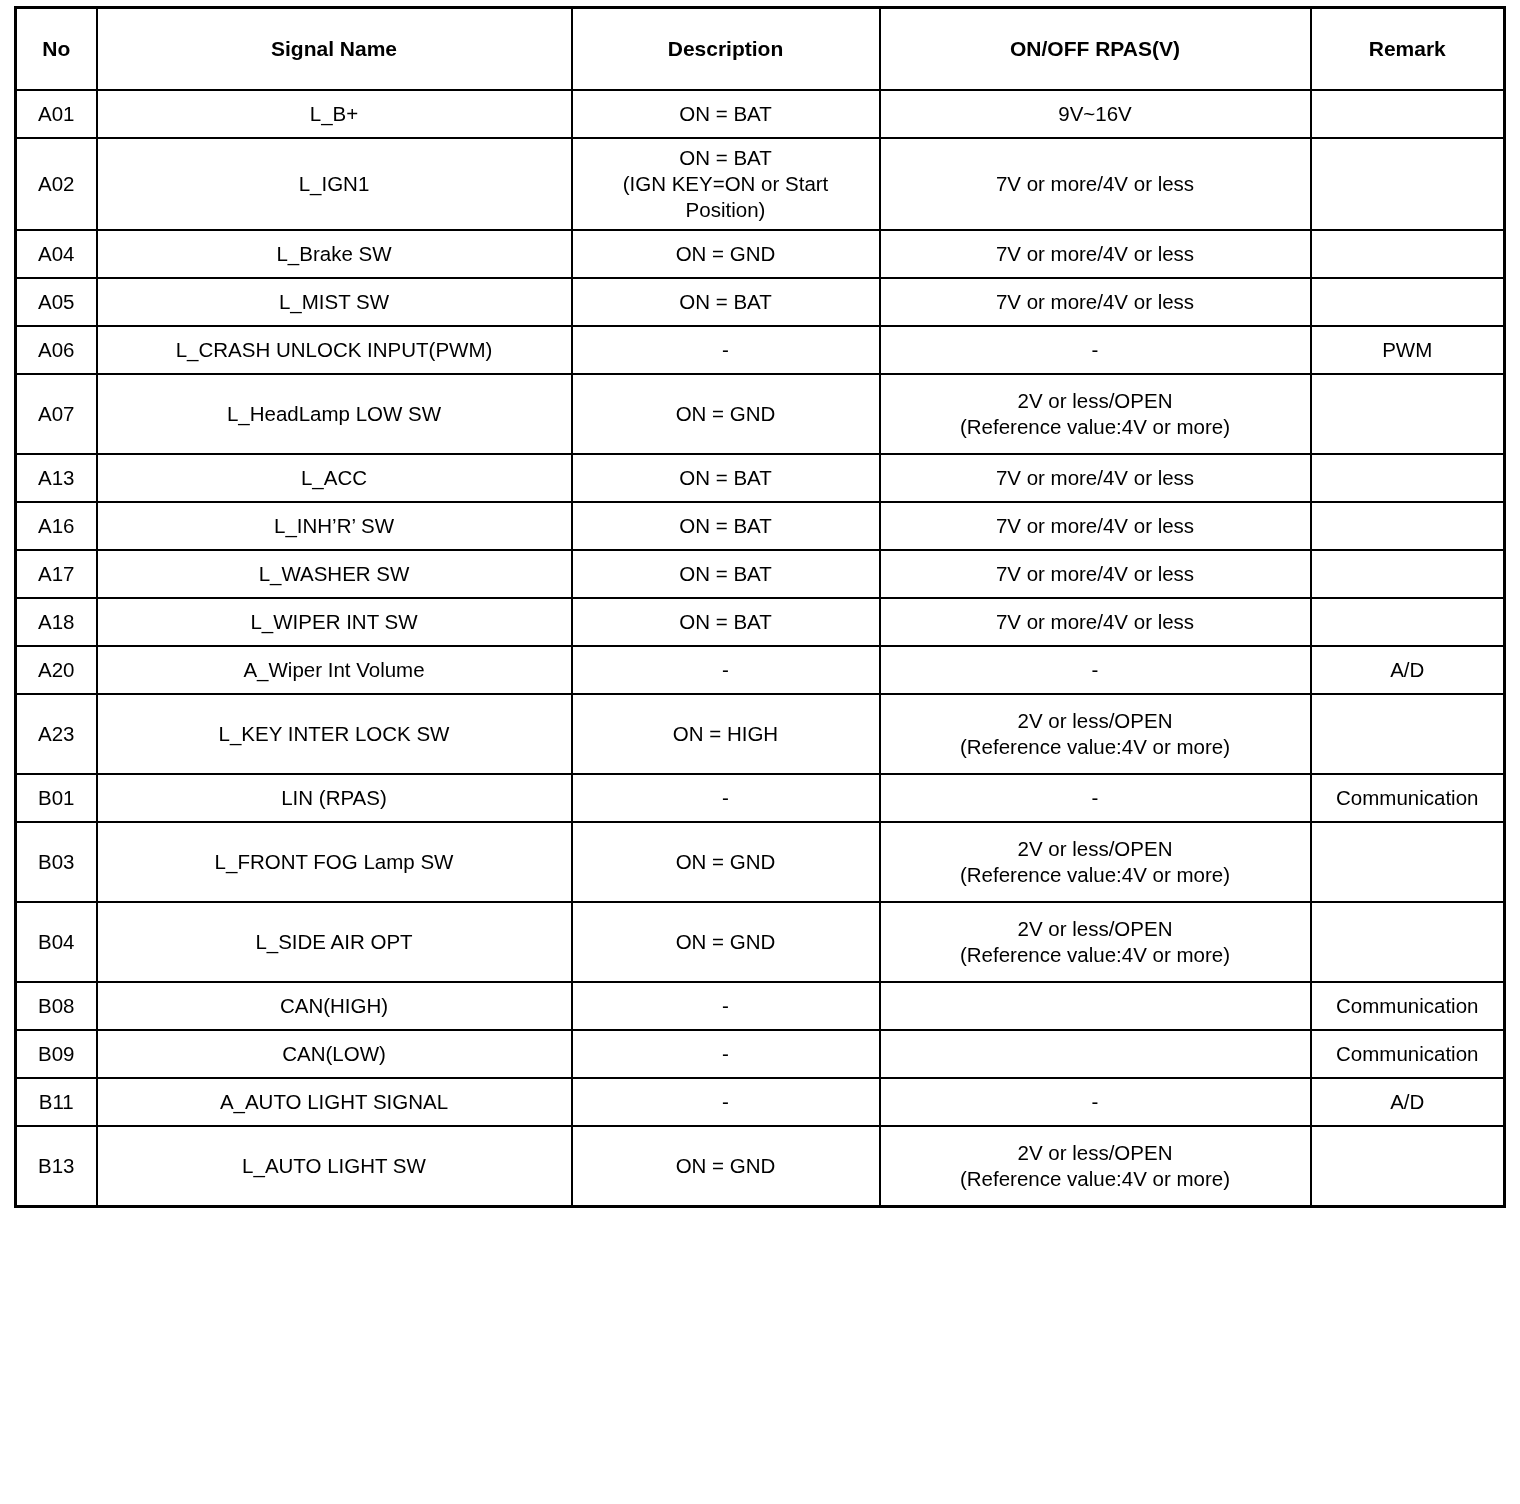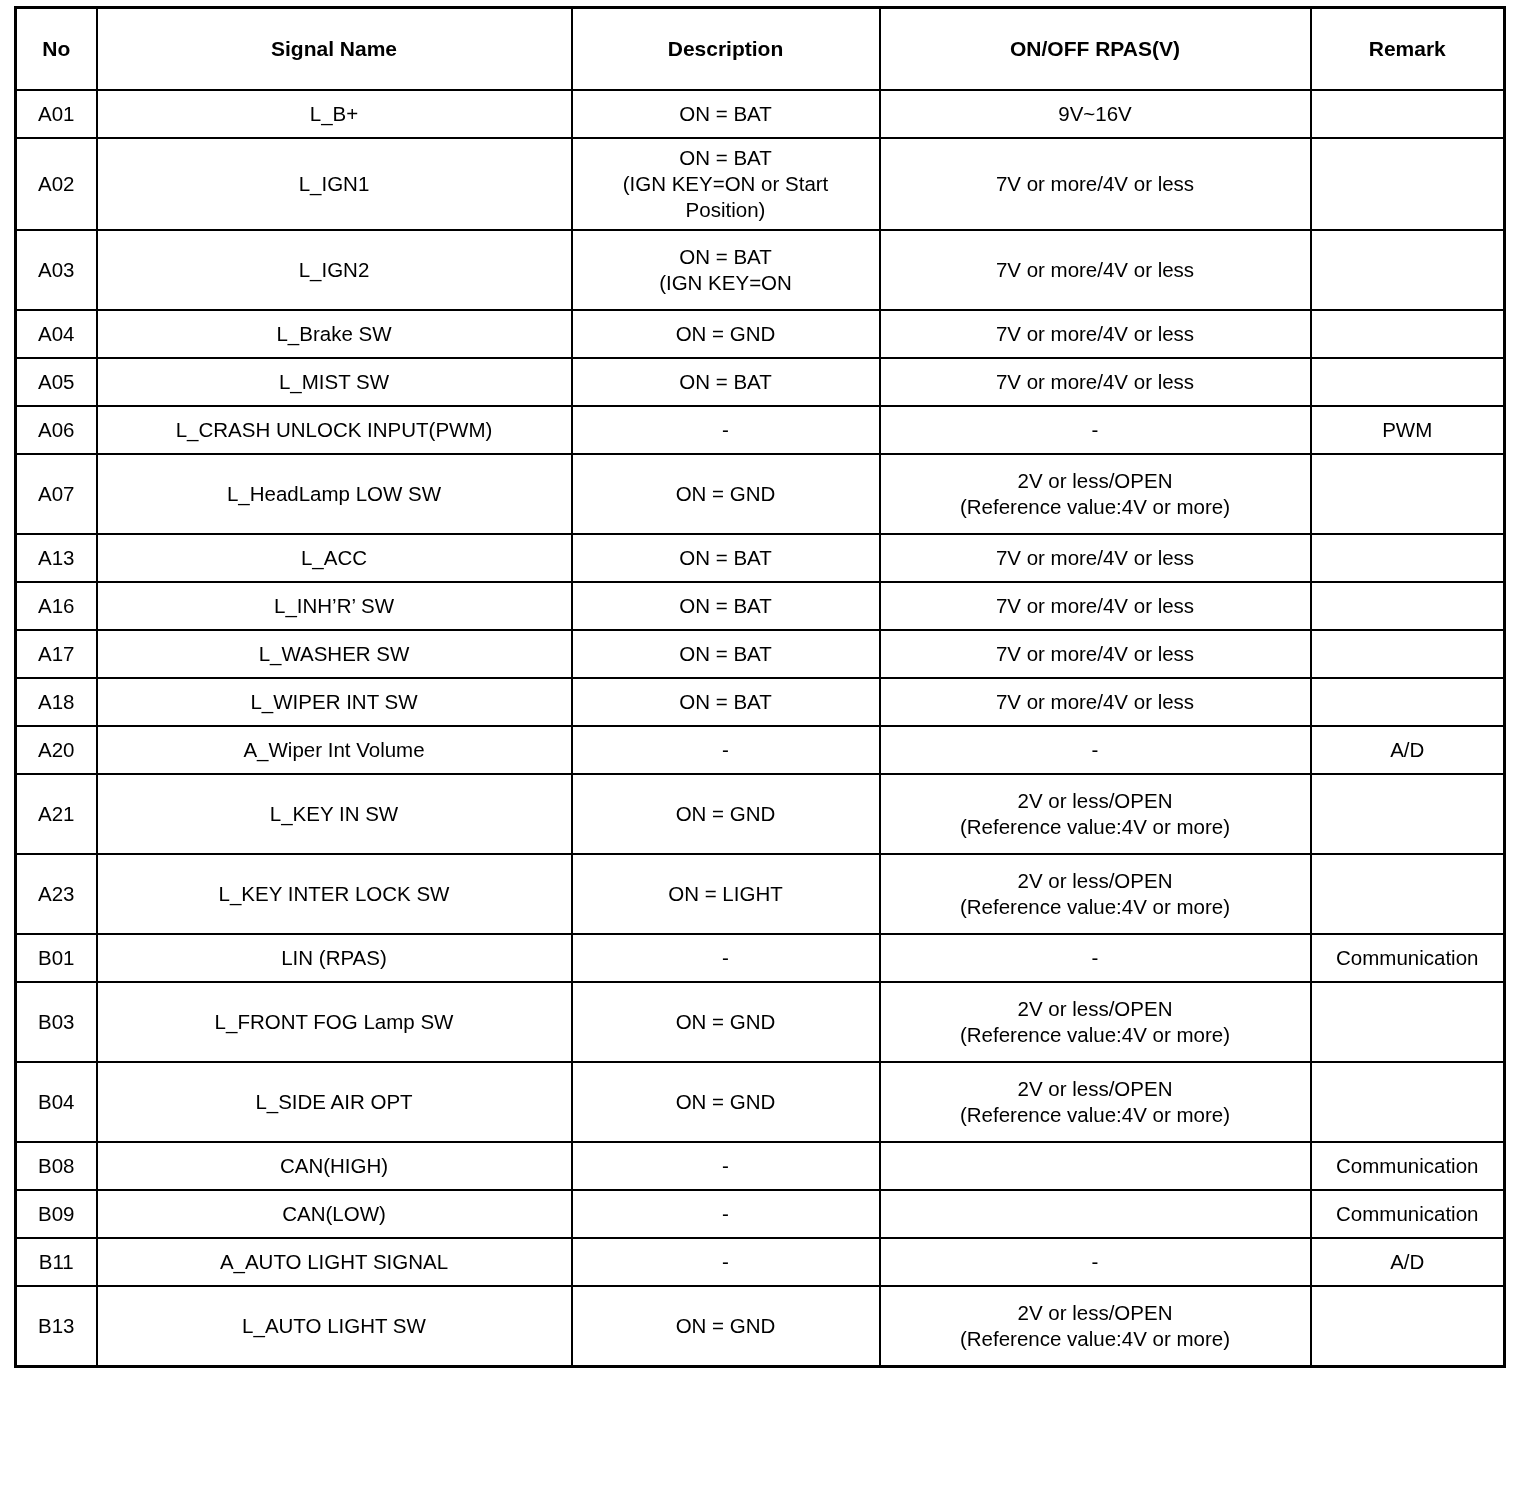--- a/index.html
+++ b/index.html
@@ -102,32 +102,20 @@
           <td class="cell-lines">
             <span>ON = BAT</span>
             <span>(IGN KEY=ON or Start</span>
             <span>Position)</span>
           </td>
           <td class="cell-lines">
             <span>7V or more/4V or less</span>
           </td>
           <td></td>
         </tr>
-        <tr class="h-2">
-          <td>A03</td>
-          <td>L_IGN2</td>
-          <td class="cell-lines">
-            <span>ON = BAT</span>
-            <span>(IGN KEY=ON</span>
-          </td>
-          <td class="cell-lines">
-            <span>7V or more/4V or less</span>
-          </td>
-          <td></td>
-        </tr>
         <tr class="h-1">
           <td>A04</td>
           <td>L_Brake SW</td>
           <td class="cell-lines">
             <span>ON = GND</span>
           </td>
           <td class="cell-lines">
             <span>7V or more/4V or less</span>
           </td>
           <td></td>
@@ -215,36 +203,24 @@
           <td>A_Wiper Int Volume</td>
           <td class="cell-lines">
             <span>-</span>
           </td>
           <td class="cell-lines">
             <span>-</span>
           </td>
           <td>A/D</td>
         </tr>
         <tr class="h-2">
-          <td>A21</td>
-          <td>L_KEY IN SW</td>
-          <td class="cell-lines">
-            <span>ON = GND</span>
-          </td>
-          <td class="cell-lines">
-            <span>2V or less/OPEN</span>
-            <span>(Reference value:4V or more)</span>
-          </td>
-          <td></td>
-        </tr>
-        <tr class="h-2">
           <td>A23</td>
           <td>L_KEY INTER LOCK SW</td>
           <td class="cell-lines">
-            <span>ON = LIGHT</span>
+            <span>ON = HIGH</span>
           </td>
           <td class="cell-lines">
             <span>2V or less/OPEN</span>
             <span>(Reference value:4V or more)</span>
           </td>
           <td></td>
         </tr>
         <tr class="h-1">
           <td>B01</td>
           <td>LIN (RPAS)</td>

